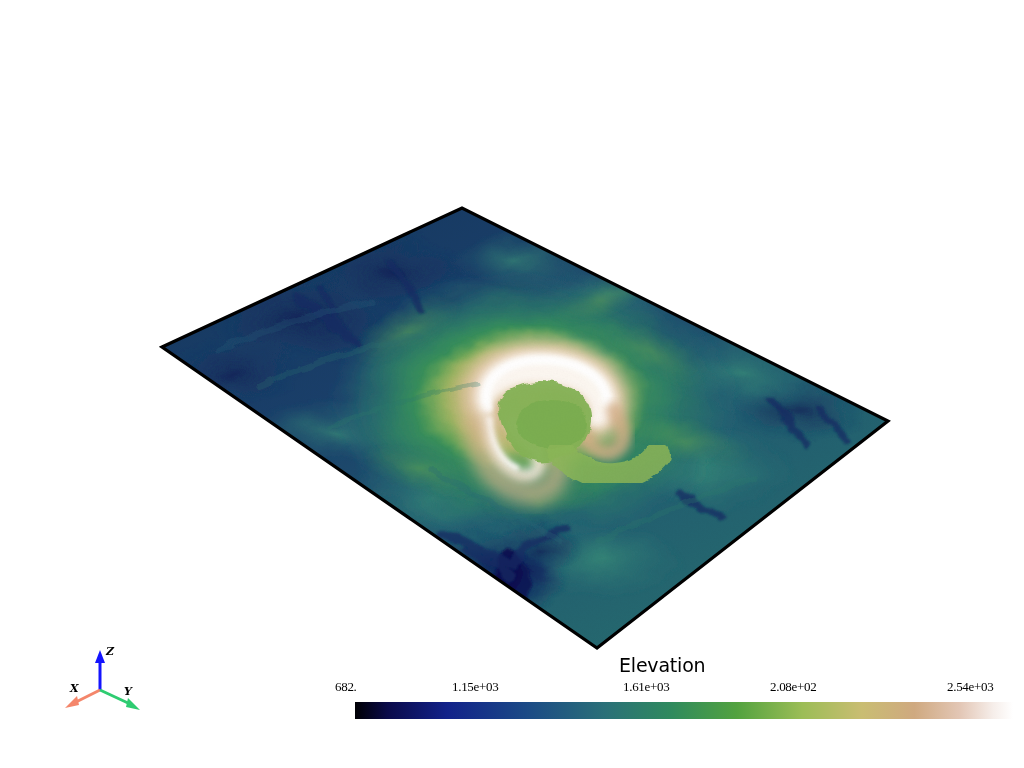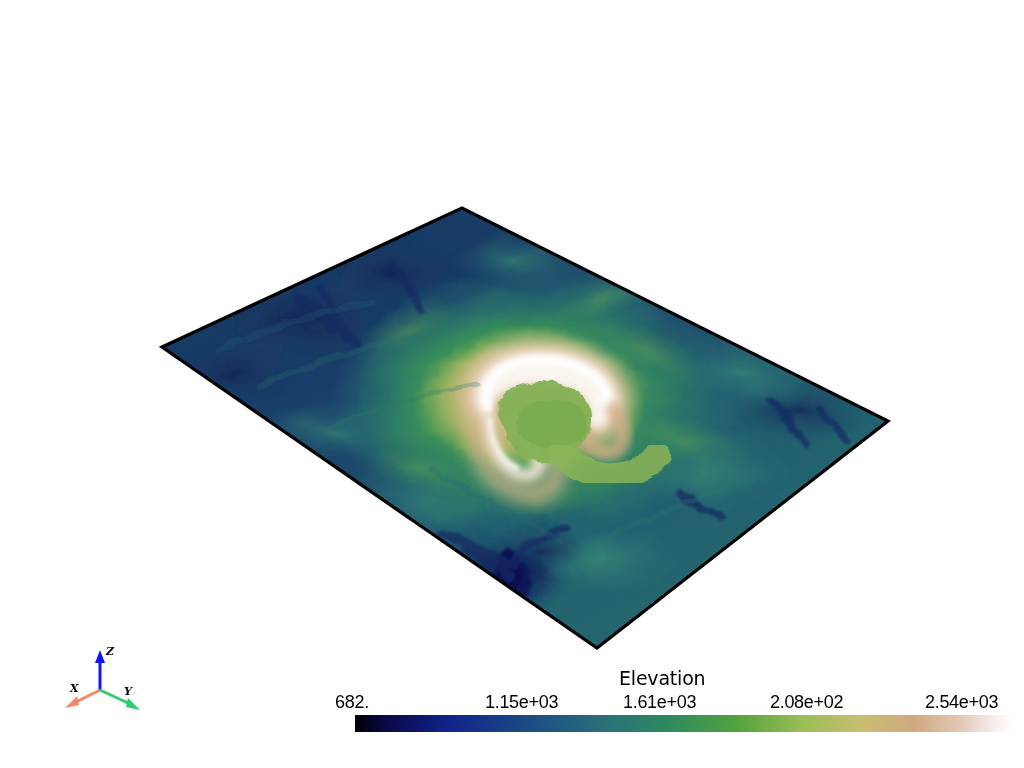--- a/index.html
+++ b/index.html
@@ -53,38 +53,37 @@
   #axis-label-x { left: 20px; top: 35px; }
   #axis-label-y { left: 74px; top: 38px; }
 
   
   #scalar-bar {
     position: absolute;
     left: 355px;
     top: 656px;
     width: 658px;
     height: 66px;
-    margin-top: 13px;
   }
   #scalar-bar-title {
     position: absolute;
     left: 264px;
     top: 0px;
     font-family: "DejaVu Sans", sans-serif;
     font-size: 19px;
     color: #000000;
     white-space: nowrap;
     line-height: 1.05;
     letter-spacing: -0.2px;
   }
   .scalar-tick-label {
     position: absolute;
     top: 24px;
-    font-family: Liberation Sans, sans-serif;
-    font-size: 18px;
+    font-family: Liberation Serif, serif;
+    font-size: 13px;
     color: #000000;
     white-space: nowrap;
     line-height: 1.05;
     letter-spacing: -0.3px;
   }
   #scalar-bar-gradient {
     position: absolute;
     left: 0px;
     top: 46px;
     width: 658px;
@@ -357,21 +356,21 @@
     </svg>
     <span id="axis-label-z" class="axis-label">Z</span>
     <span id="axis-label-x" class="axis-label">X</span>
     <span id="axis-label-y" class="axis-label">Y</span>
   </div>
 
   <div id="scalar-bar">
     <div id="scalar-bar-title">Elevation</div>
 
     <div class="scalar-tick-label" style="left:-20px;">682.</div>
-    <div class="scalar-tick-label" style="left:130px;">1.15e+03</div>
+    <div class="scalar-tick-label" style="left:97px;">1.15e+03</div>
     <div class="scalar-tick-label" style="left:268px;">1.61e+03</div>
     <div class="scalar-tick-label" style="left:415px;">2.08e+02</div>
-    <div class="scalar-tick-label" style="left:570px;">2.54e+03</div>
+    <div class="scalar-tick-label" style="left:592px;">2.54e+03</div>
 
     <div id="scalar-bar-gradient" style="background: linear-gradient(to right, rgb(0, 0, 4) 0%, rgb(10, 10, 74) 5%, rgb(18, 34, 138) 14%, rgb(27, 74, 134) 26%, rgb(42, 112, 120) 38%, rgb(47, 138, 94) 48%, rgb(82, 162, 63) 58%, rgb(156, 189, 86) 68%, rgb(201, 189, 114) 77%, rgb(207, 169, 128) 85%, rgb(227, 199, 182) 92%, rgb(246, 238, 234) 97%, rgb(255, 255, 255) 100%);"></div>
   </div>
 
 </div>
 
 </body></html>

